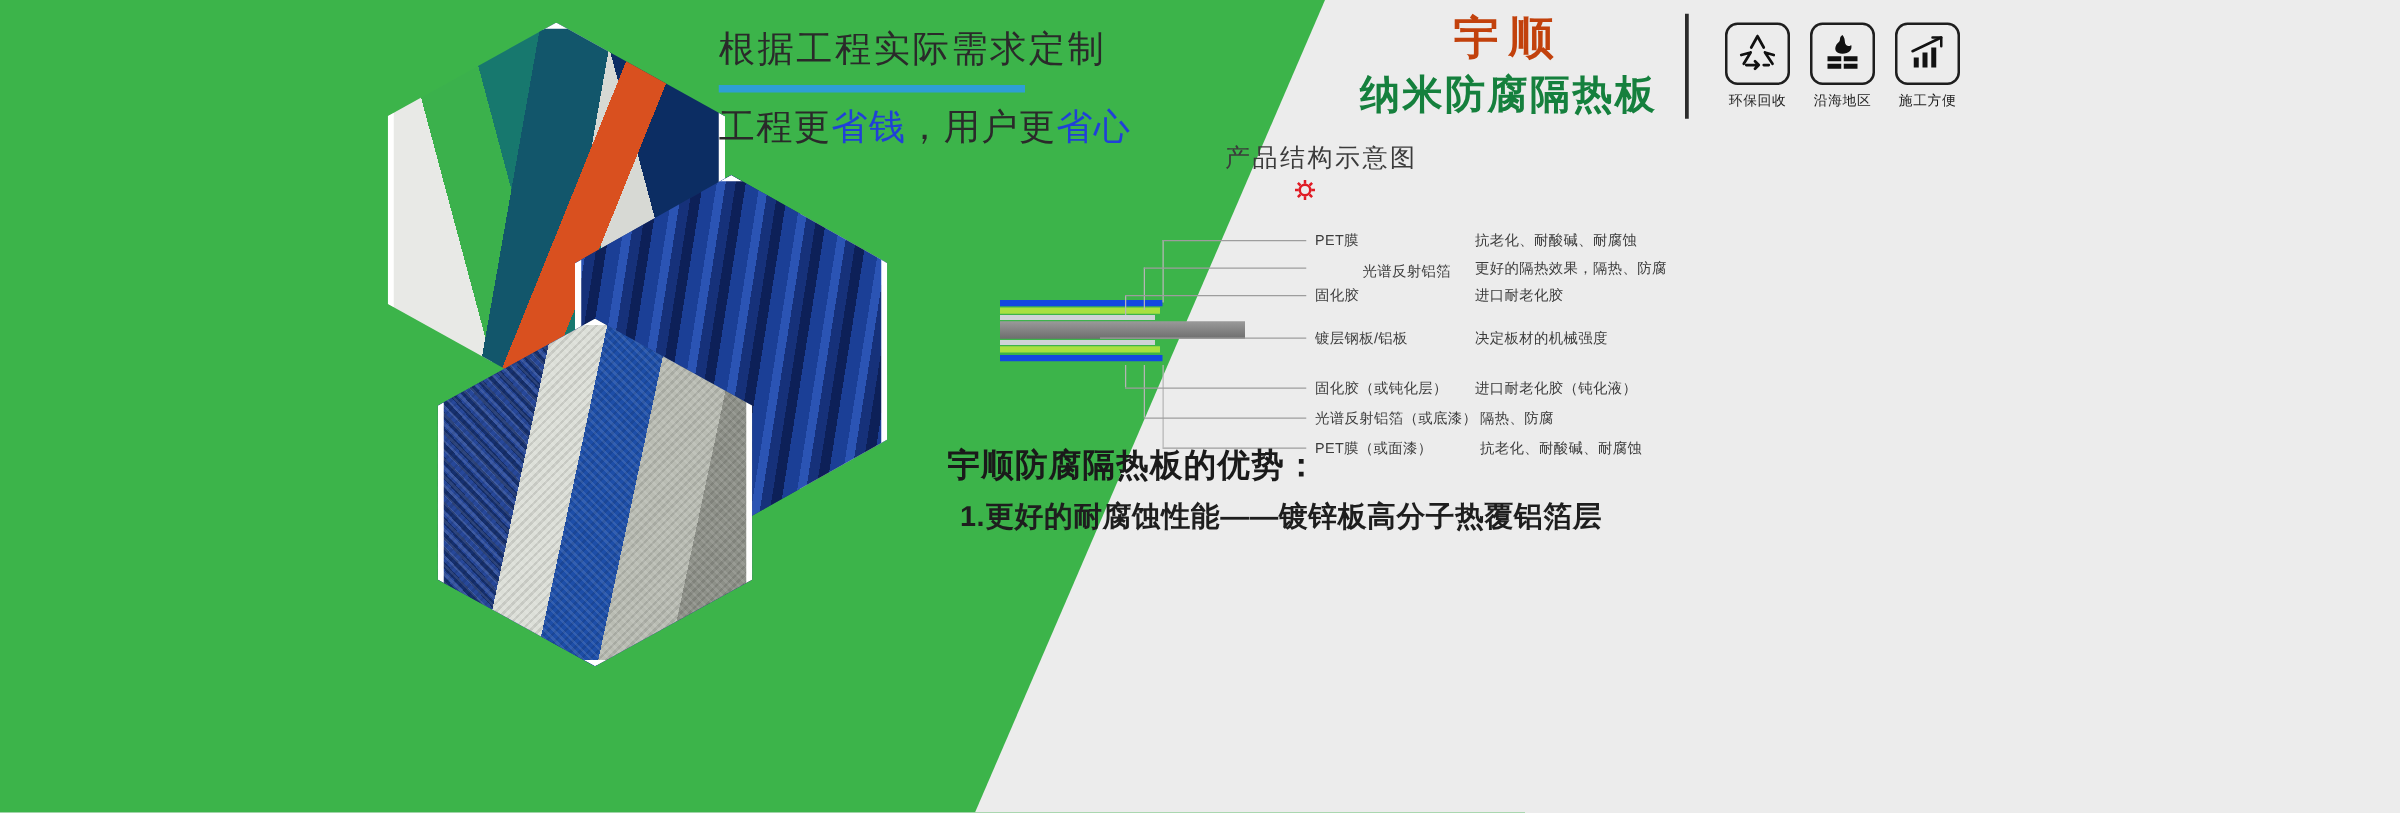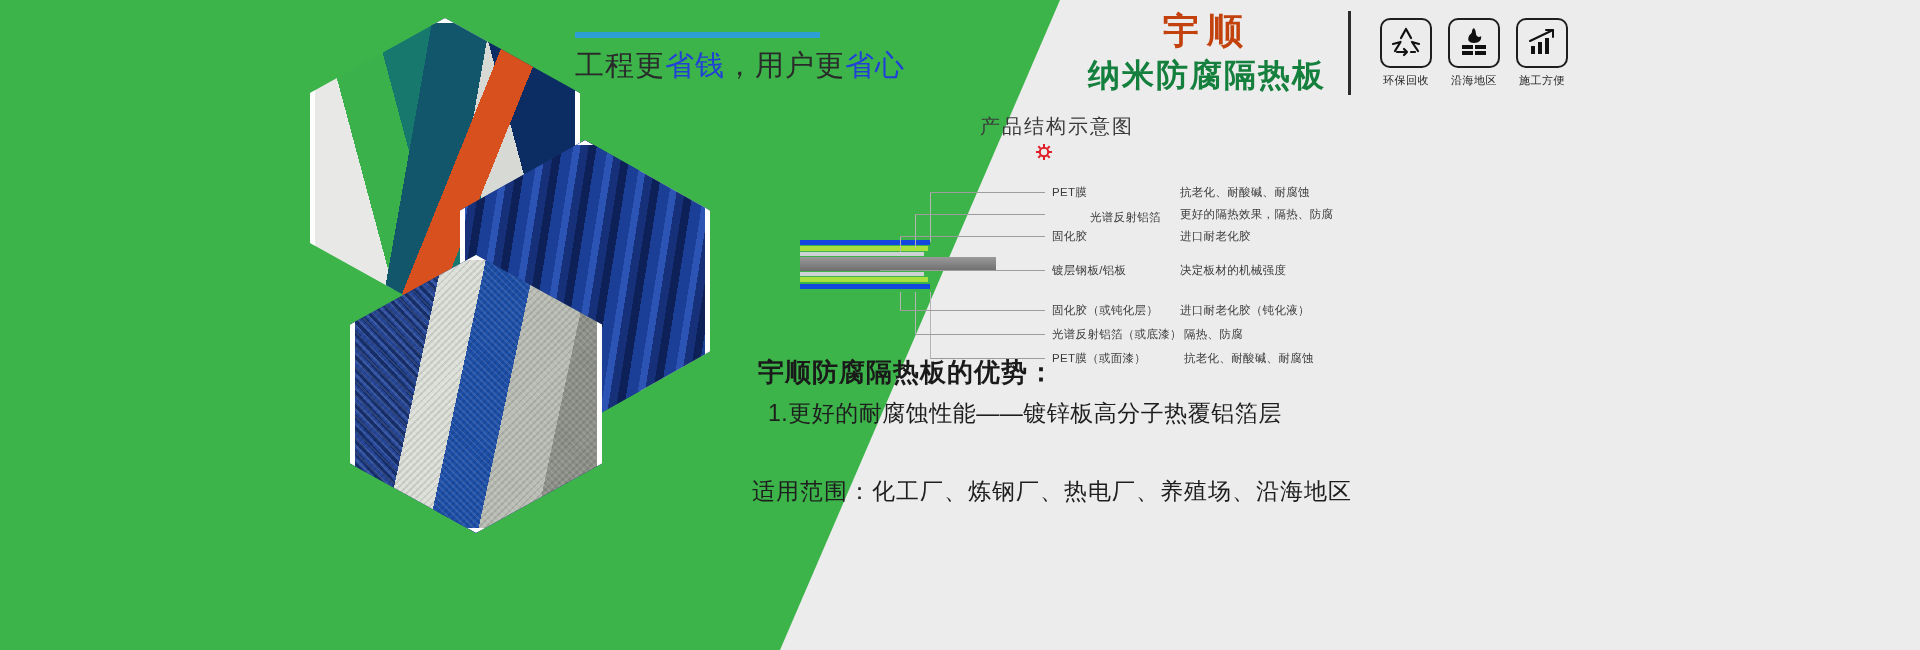--- a/index.html
+++ b/index.html
@@ -128,21 +128,21 @@
   .desc{
     position:absolute; font-size:11.5px; color:#3c3c3c; white-space:nowrap; letter-spacing:.3px;
   }
 
   
   .adv-title{
     position:absolute; left:758px; top:355px; z-index:6;
     font-size:26px; font-weight:bold; color:#1a1a1a; letter-spacing:1px;
   }
   .adv-title .colon{ font-weight:bold; }
-  .adv-1{ position:absolute; left:768px; top:398px; z-index:6; font-size:23px; color:#1e1e1e; letter-spacing:.5px; }
+  .adv-1{ position:absolute; left:768px; top:398px; z-index:6; font-size:23px; color:#1e1e1e; letter-spacing:.5px;font-weight:bold; }
   .adv-2{ position:absolute; left:768px; top:434px; z-index:6; font-size:23px; color:#1e1e1e; letter-spacing:.5px; }
   .scope { position:absolute; left:752px; top:476px; z-index:6; font-size:23px; color:#1e1e1e; letter-spacing:1px; }
 </style>
 </head>
 <body>
 
 <div id="banner">
 
   <div class="right-panel"></div>
   <div class="green-panel"></div>
@@ -153,20 +153,21 @@
       </div>
     <div class="hex" id="hex-blue">
         <div class="inner"></div>
       </div>
     <div class="hex" id="hex-texture">
         <div class="inner"></div>
       </div>
   </div>
 
   <div class="headline">
+    <div class="hl-line1">根据工程实际需求定制</div>
     <div class="hl-rule"></div>
     <div class="hl-line2"><span>工程更</span><span class="accent">省钱</span><span>，用户更</span><span class="accent">省心</span></div>
   </div>
 
   <div class="brandblock">
     <div class="brand-names">
       <div class="brand-top">宇顺</div>
       <div class="brand-sub">纳米防腐隔热板</div>
     </div>
     <div class="brand-divider"></div>
@@ -277,15 +278,14 @@
     <div class="desc" style="left:400px; top:27px;">更好的隔热效果，隔热、防腐</div>
     <div class="desc" style="left:400px; top:49px;">进口耐老化胶</div>
     <div class="desc" style="left:400px; top:83px;">决定板材的机械强度</div>
     <div class="desc" style="left:400px; top:123px;">进口耐老化胶（钝化液）</div>
     <div class="desc" style="left:404px; top:147px;">隔热、防腐</div>
     <div class="desc" style="left:404px; top:171px;">抗老化、耐酸碱、耐腐蚀</div>
   </div>
 
   <div class="adv-title"><span>宇顺防腐隔热板的优势</span><span class="colon">：</span></div>
   <div class="adv-1">1.更好的耐腐蚀性能——镀锌板高分子热覆铝箔层</div>
-  <div class="scope">适用范围：化工厂、炼钢厂、热电厂、养殖场、沿海地区</div>
 
 </div>
 
 </body></html>

